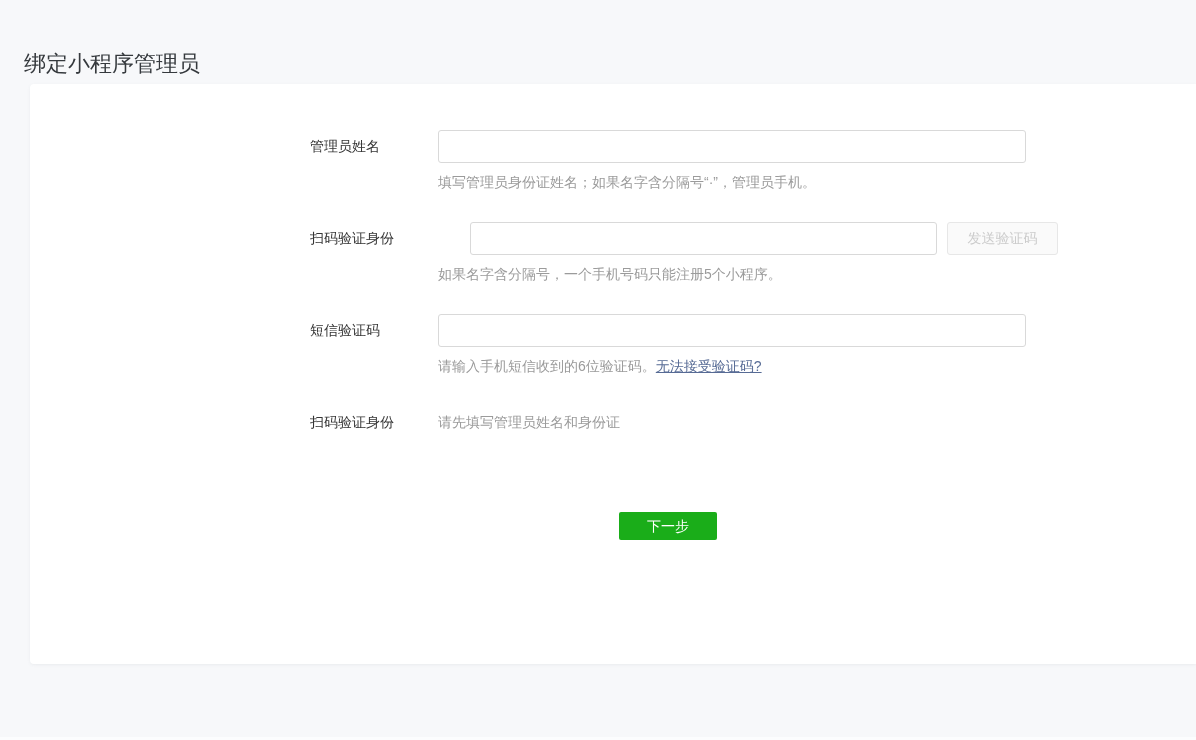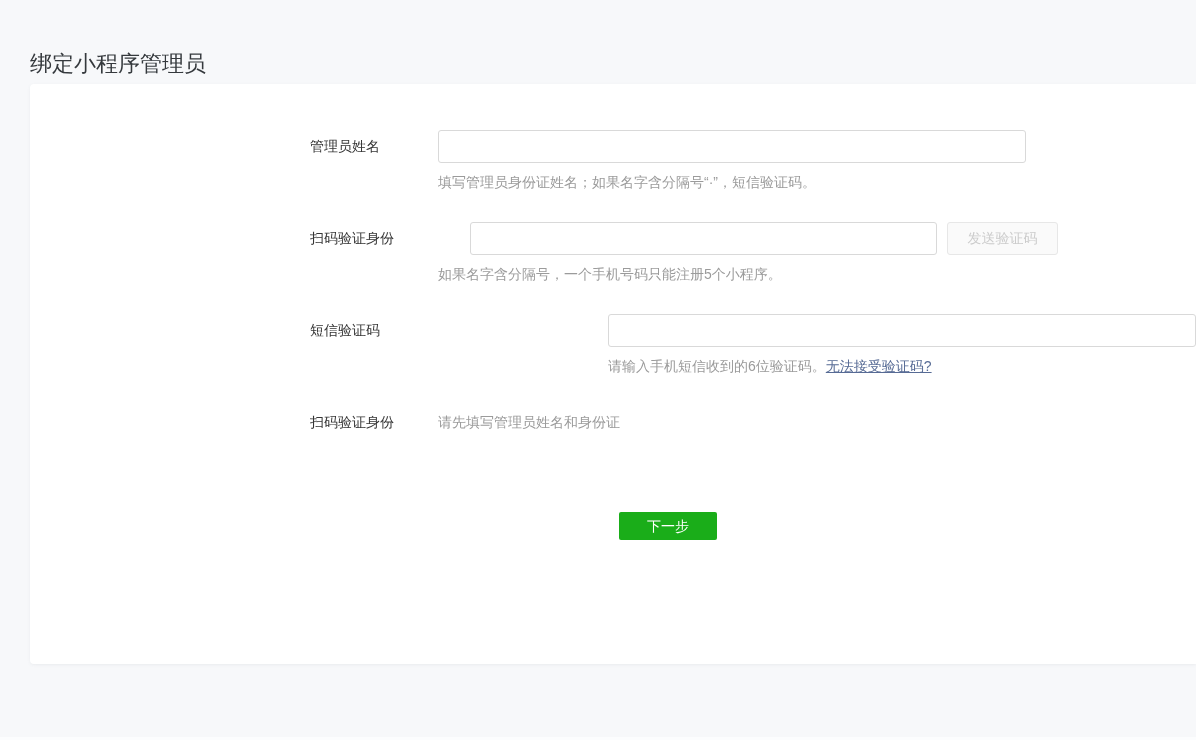--- a/index.html
+++ b/index.html
@@ -12,41 +12,40 @@
     overflow: hidden;
   }
   .page-title {
     position: absolute;
     left: 24px;
     top: 36px;
     font-size: 22px;
     font-weight: 400;
     color: #35393d;
     line-height: 26px;
-    margin-left: 6px;
   }
   .card {
     position: absolute;
     left: 30px;
     right: 0;
     top: 84px;
     height: 580px;
     background: #ffffff;
     border-radius: 4px 0 0 4px;
     box-shadow: 0 1px 3px rgba(150,155,165,0.12);
     box-sizing: border-box;
     padding-top: 46px;
   }
   .form-row {
     display: flex;
     align-items: flex-start;
     padding-left: 280px;
     margin-bottom: 30px;
   }
-  .form-row.last-input-row { margin-bottom: 36px; justify-content: space-between; }
+  .form-row.last-input-row { margin-bottom: 36px; }
   .form-label {
     flex: none;
     width: 128px;
     font-size: 14px;
     color: #353535;
     line-height: 33px;
   }
   .field-col { width: 588px; }
   .text-input {
     display: block;
@@ -131,21 +130,21 @@
 <body>
 
 <h1 class="page-title">绑定小程序管理员</h1>
 
 <div class="card">
 
   <div class="form-row">
     <div class="form-label">管理员姓名</div>
     <div class="field-col">
       <input class="text-input" type="text" value="" style="">
-      <div class="hint">填写管理员身份证姓名；如果名字含分隔号“·”，短信验证码。</div>
+      <div class="hint">填写管理员身份证姓名；如果名字含分隔号“·”，管理员手机。</div>
     </div>
   </div>
 
 
   <div class="form-row">
     <div class="form-label">扫码验证身份</div>
     <div class="field-col">
       <div class="phone-wrap">
         <input class="text-input" type="text" value="" style="">
         <button class="send-code-btn" type="button" disabled="">发送验证码</button>

